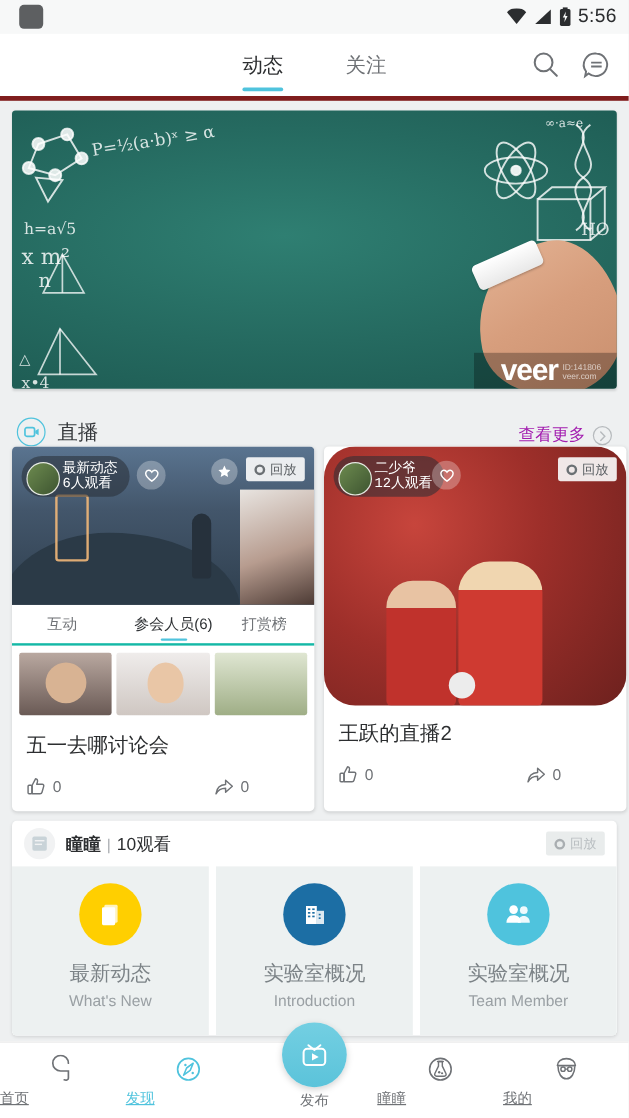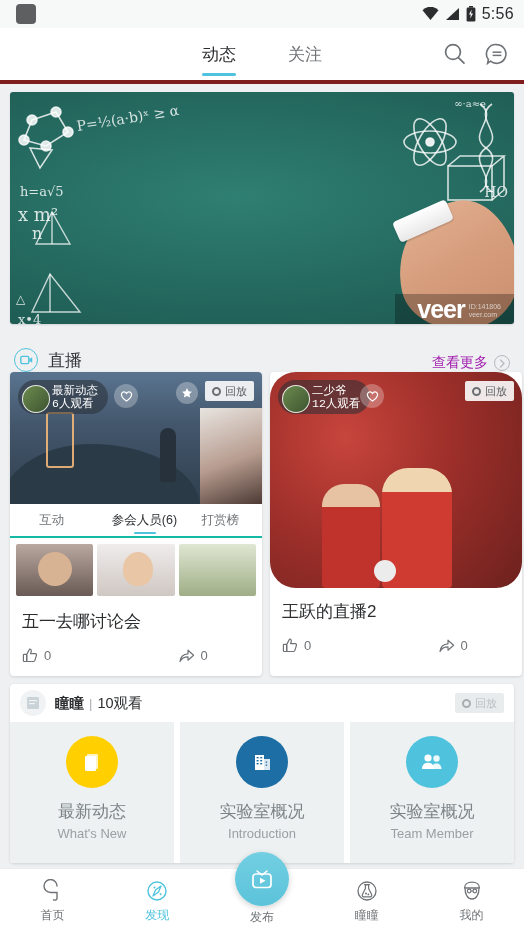--- a/index.html
+++ b/index.html
@@ -165,21 +165,21 @@
   .tile-circle { width:52px; height:52px; border-radius:50%; margin:0 auto 12px auto;
                  display:flex; align-items:center; justify-content:center; }
   .tile-cn { font-size:17px; color:#7c8387; margin-bottom:3px; }
   .tile-en { font-size:13px; color:#9aa0a4; }
 
   
   .bottomnav {
     position:absolute; left:0; bottom:0; width:100%; height:64px; background:#fff;
     border-top:1px solid #ededed; display:flex; align-items:center;
   }
-  .nav { flex:1; text-align:center; color:#6f7276; font-size:12px; }
+  .nav { flex:1; text-align:left; color:#6f7276; font-size:12px;text-decoration:underline; }
   .nav .ic { height:26px; display:flex; align-items:center; justify-content:center; margin-bottom:3px;}
   .nav.active { color:#4fc3dd; }
   .fab {
     position:absolute; left:50%; transform:translateX(-50%); bottom:26px;
     width:54px; height:54px; border-radius:50%;
     background:linear-gradient(180deg,#73cfe2,#5bc3da);
     display:flex; align-items:center; justify-content:center;
     box-shadow:0 2px 6px rgba(0,0,0,.18);
   }
   .fab-label { position:absolute; left:50%; transform:translateX(-50%); bottom:6px; font-size:12px; color:#6f7276;}

